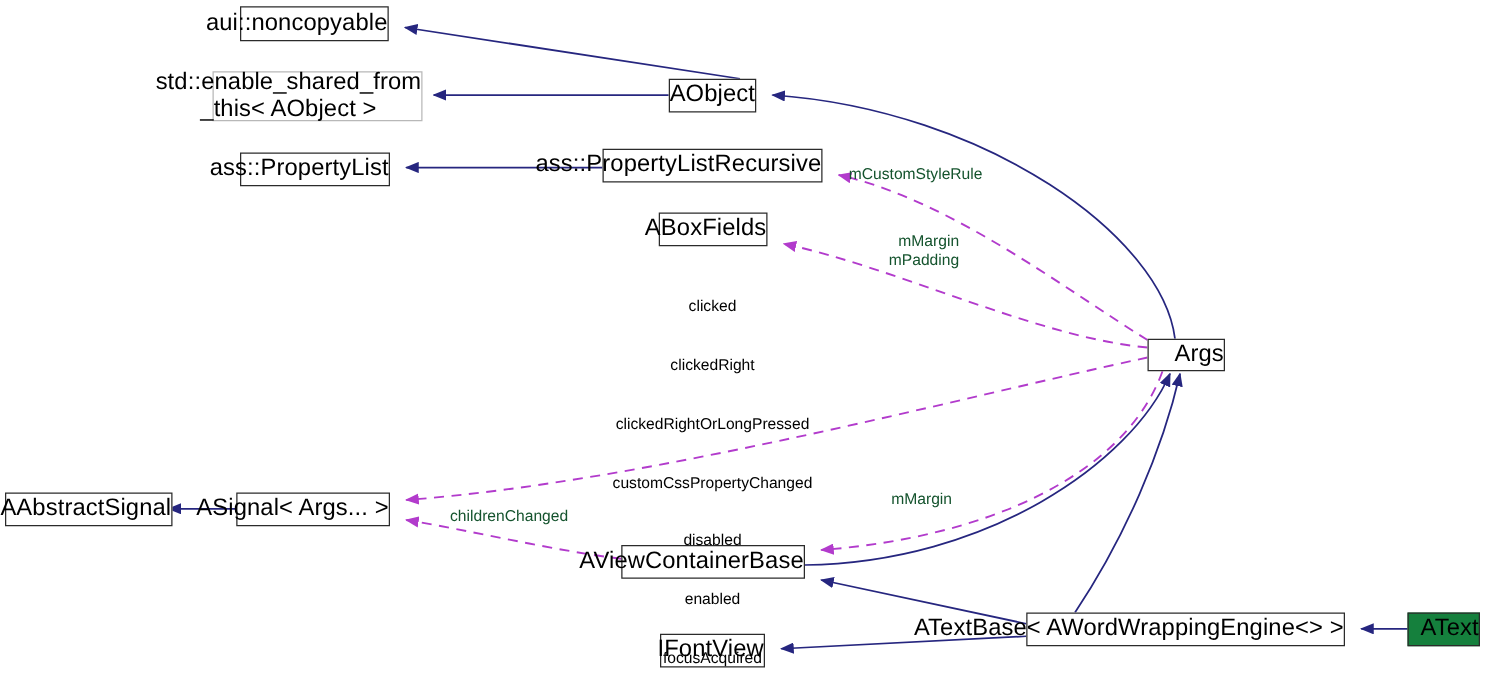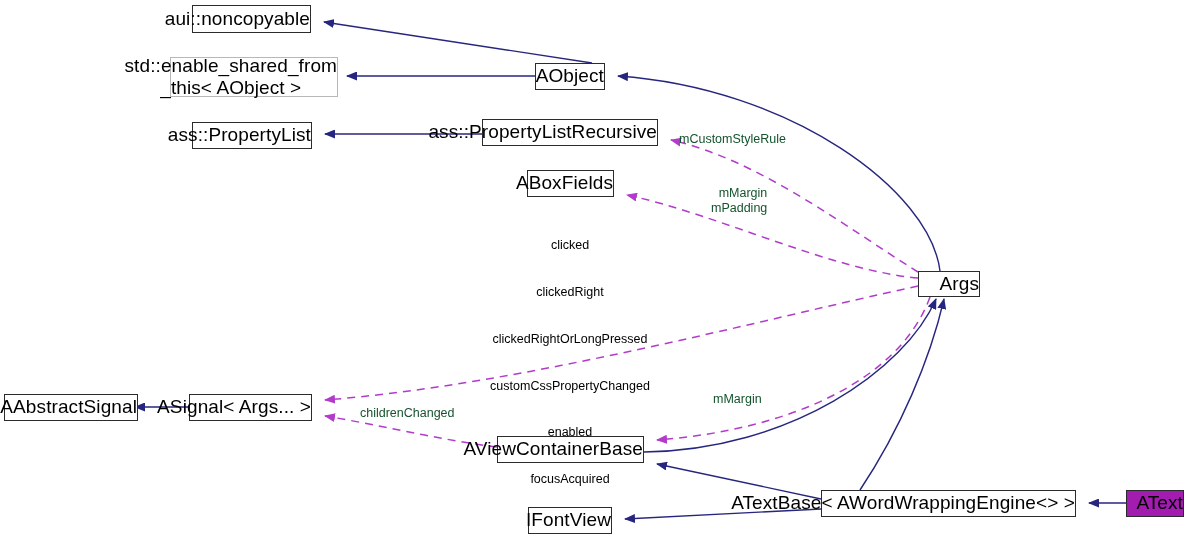--- a/index.html
+++ b/index.html
@@ -36,21 +36,21 @@
     font-size: 19px;
     color: #000000;
     line-height: 1.18;
     white-space: pre;
     letter-spacing: 0.1px;
   }
   .node.light {
     border: 1px solid #b8b8b8;
   }
   .node.highlight {
-    background: #a21caf;
+    background: #15803d;
     border: 1px solid #2b2b2b;
   }
   .edge-label {
     position: absolute;
     font-size: 12.5px;
     color: #14532d;
     white-space: pre;
     line-height: 1.16;
     text-align: center;
   }
@@ -175,20 +175,21 @@
 
   <div class="edge-label" style="left:713px; top:392px;">mMargin</div>
 
   <div class="edge-label" style="left:360px; top:406px;">childrenChanged</div>
 
   <div class="signal-list" style="left:478px; top:207px; width:184px;">
     <div>clicked</div>
     <div>clickedRight</div>
     <div>clickedRightOrLongPressed</div>
     <div>customCssPropertyChanged</div>
+    <div>disabled</div>
     <div>enabled</div>
     <div>focusAcquired</div>
     
     
     
     
   </div>
 
 </div>
 

